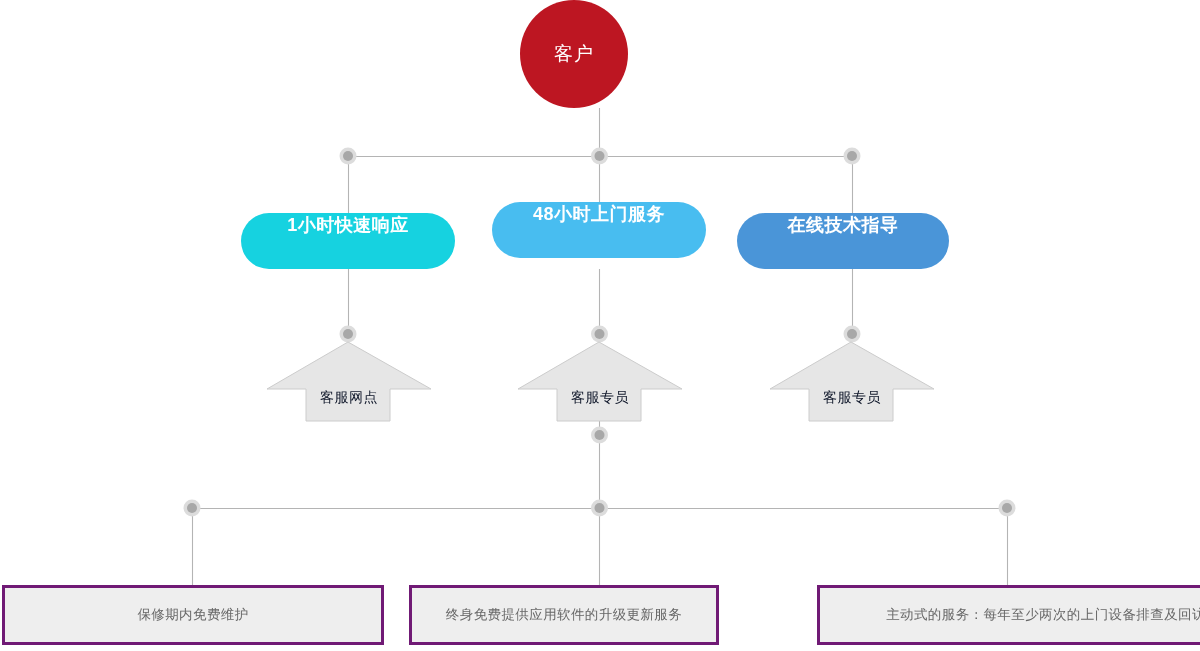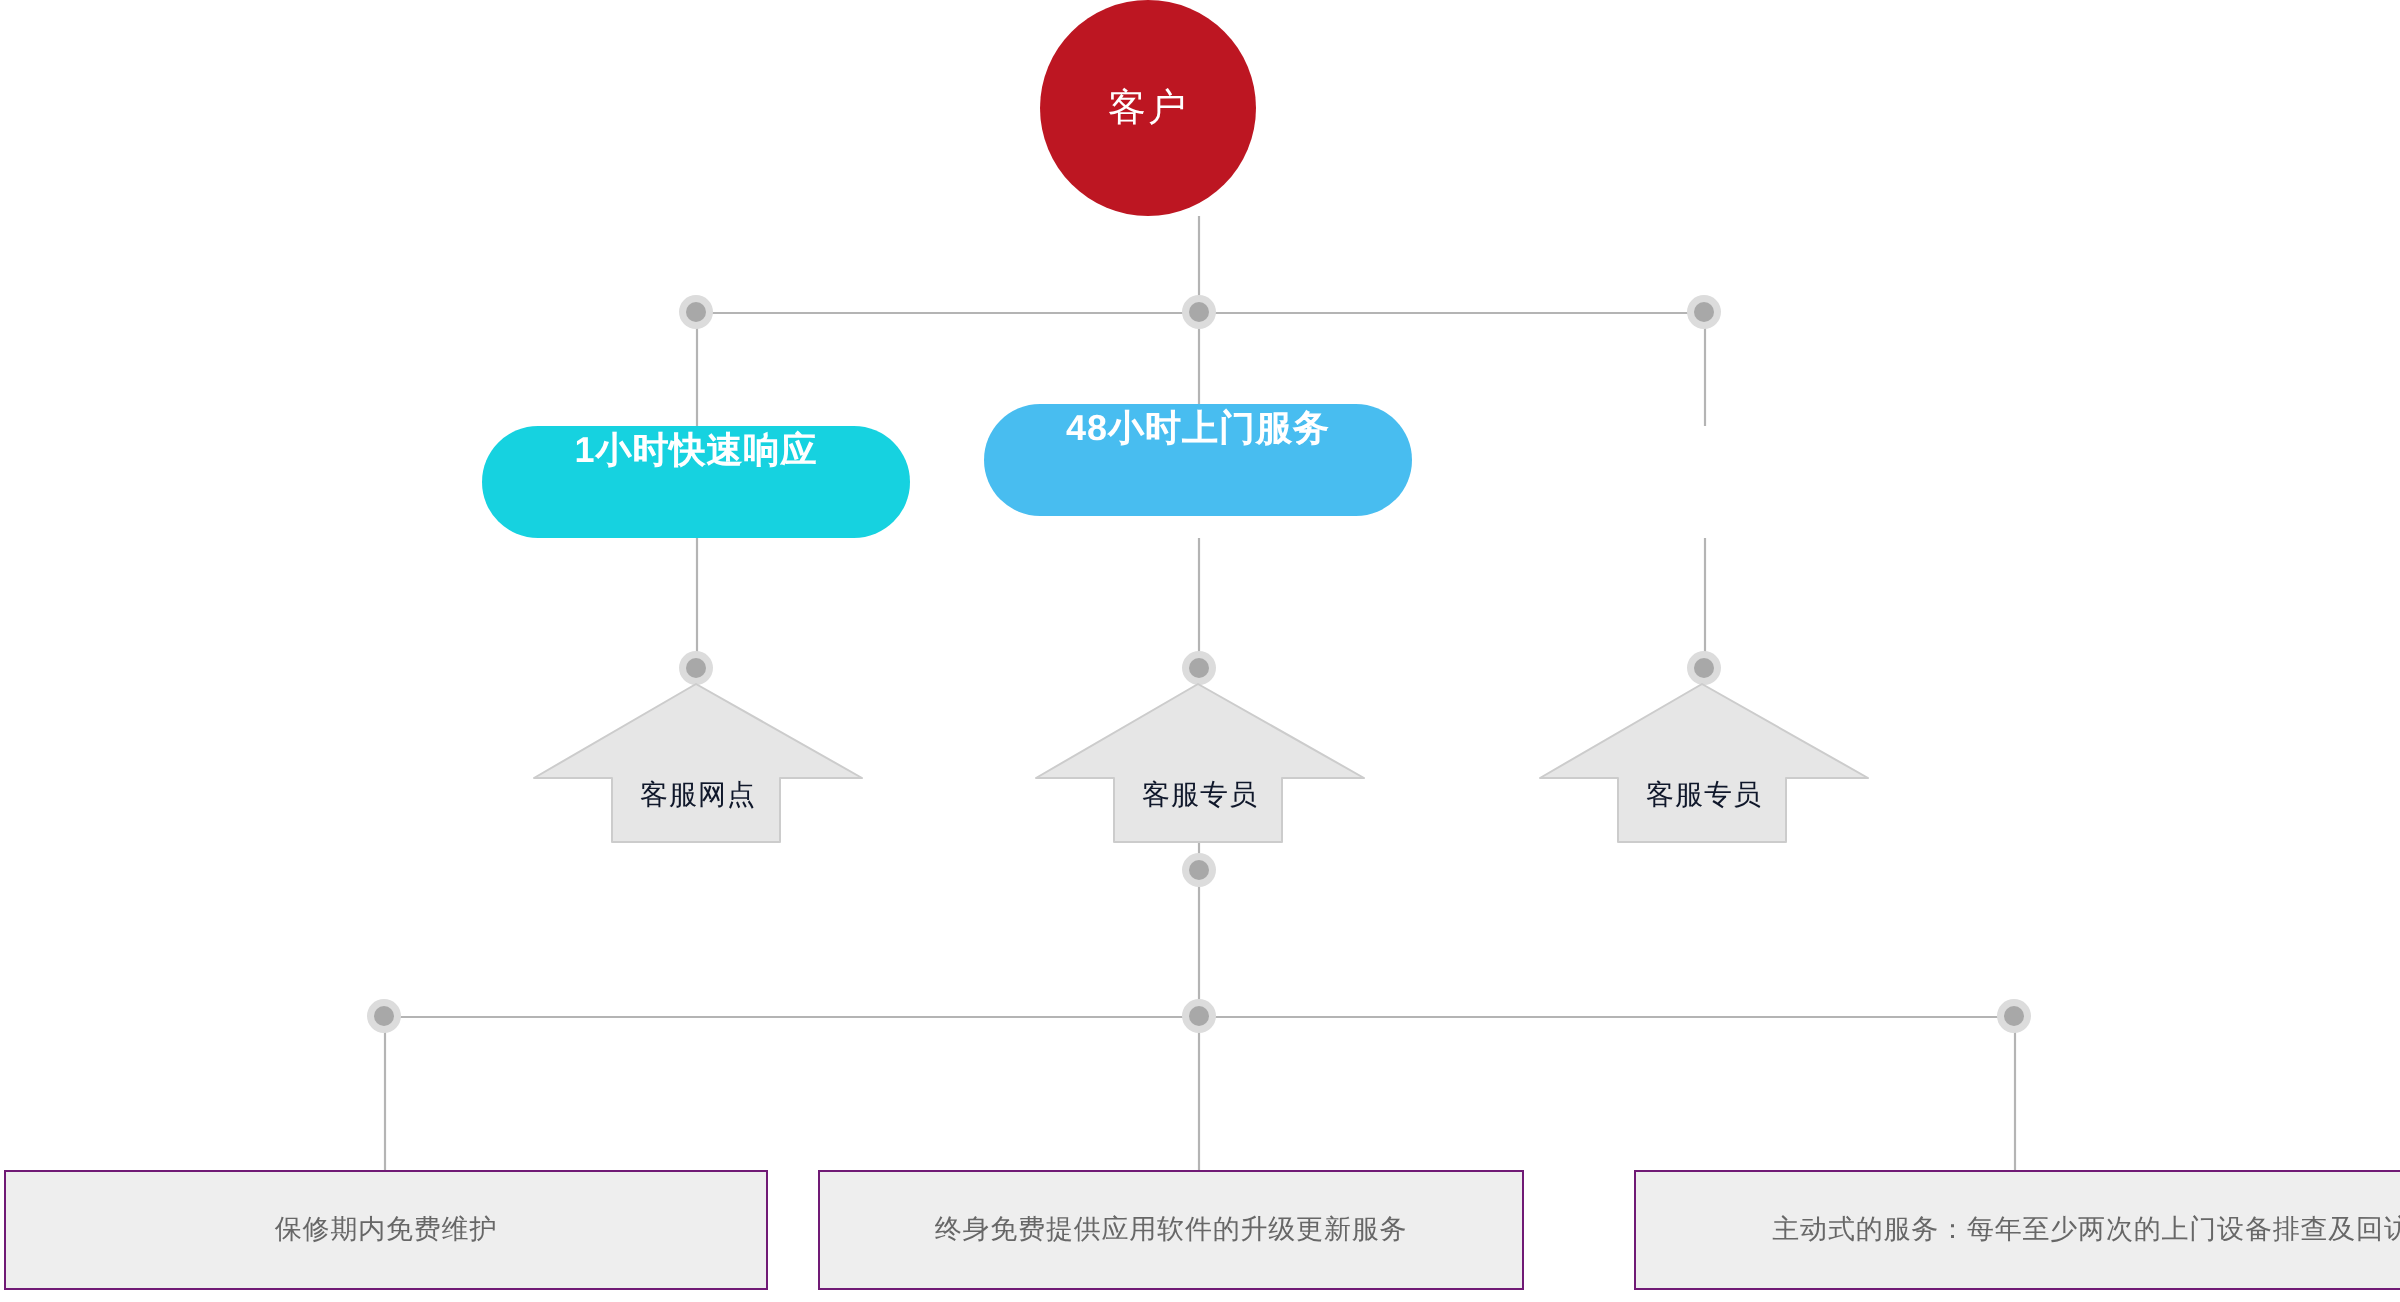--- a/index.html
+++ b/index.html
@@ -73,21 +73,21 @@
     color: #0f172a;
     font-size: 14px;
     letter-spacing: 0.5px;
   }
 
   
   .leaf-box {
     position: absolute;
     height: 60px;
     background: #eeeeee;
-    border: 1px solid #701a75;
+    border: 3px solid #701a75;
     display: flex;
     align-items: center;
     justify-content: center;
     color: #676767;
     font-size: 13.5px;
     letter-spacing: 0.4px;
     box-sizing: border-box;
     padding: 0 8px;
     text-align: center;
   }
@@ -170,20 +170,23 @@
   </div>
 
   <div class="pill" style="left:241px; top:213px; width:214px; background:#16d2e0;">
     <span>1小时快速响应</span>
   </div>
 
   <div class="pill" style="left:492px; top:202px; width:214px; background:#48bdf0;">
     <span>48小时上门服务</span>
   </div>
 
+  <div class="pill" style="left:737px; top:213px; width:212px; background:#4a95d8;">
+    <span>在线技术指导</span>
+  </div>
 
   <div class="arrow-wrap" style="left:266px; top:341px; width:166px; height:81px;">
     <svg width="166" height="81" viewBox="0 0 166 81">
       <polygon points="82,1 165,48 124,48 124,80 40,80 40,48 1,48" fill="#e6e6e6" stroke="#cccccc" stroke-width="1" stroke-linejoin="round"></polygon>
     </svg>
     <div class="arrow-label" style="top:48px;">客服网点</div>
   </div>
 
   <div class="arrow-wrap" style="left:517px; top:341px; width:166px; height:81px;">
     <svg width="166" height="81" viewBox="0 0 166 81">
@@ -196,21 +199,21 @@
     <svg width="166" height="81" viewBox="0 0 166 81">
       <polygon points="82,1 165,48 124,48 124,80 40,80 40,48 1,48" fill="#e6e6e6" stroke="#cccccc" stroke-width="1" stroke-linejoin="round"></polygon>
     </svg>
     <div class="arrow-label" style="top:48px;">客服专员</div>
   </div>
 
   <div class="leaf-box" style="left:2px; top:585px; width:382px;">
     <span>保修期内免费维护</span>
   </div>
 
-  <div class="leaf-box" style="left:409px; top:585px; width:353px;">
+  <div class="leaf-box" style="left:409px; top:585px; width:310px;">
     <span>终身免费提供应用软件的升级更新服务</span>
   </div>
 
   <div class="leaf-box" style="left:817px; top:585px; width:458px;">
     <span>主动式的服务：每年至少两次的上门设备排查及回访</span>
   </div>
 
 </div>
 
 </body></html>

